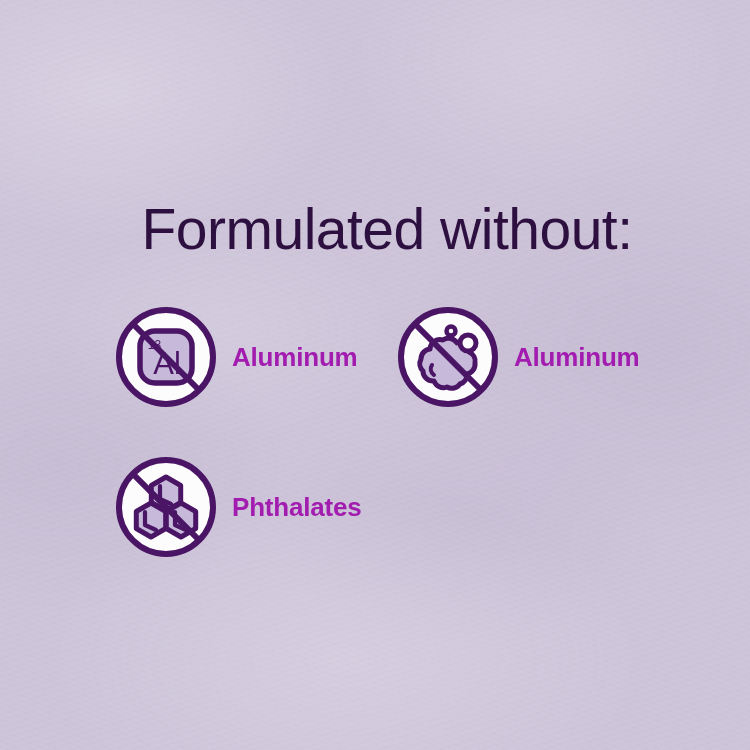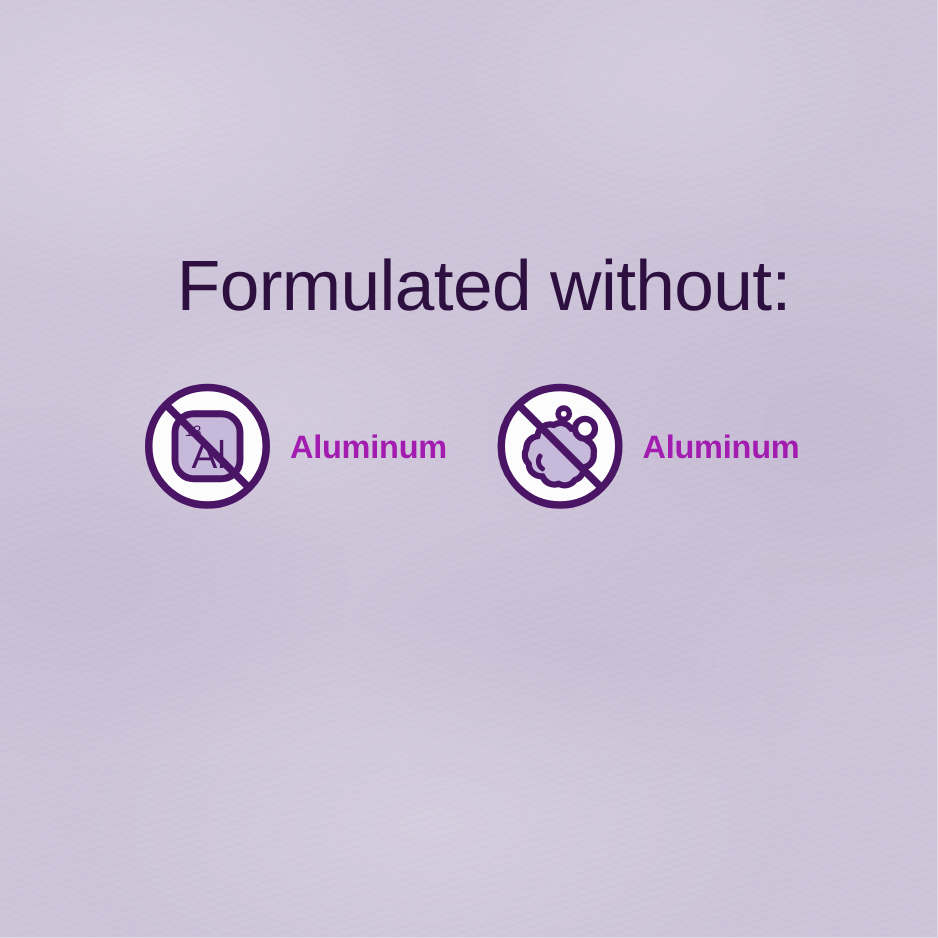--- a/index.html
+++ b/index.html
@@ -155,15 +155,39 @@
           <circle cx="72" cy="38" r="8" fill="#fdfcfd" stroke="#4b1566" stroke-width="5"></circle>
           <circle cx="55" cy="26" r="4.5" fill="#fdfcfd" stroke="#4b1566" stroke-width="4.5"></circle>
 
           <line x1="14" y1="14" x2="90" y2="90" stroke="#4b1566" stroke-width="6" stroke-linecap="round"></line>
         </g>
         <circle cx="52" cy="52" r="47" fill="none" stroke="#4b1566" stroke-width="6"></circle>
       </svg>
       <div class="item-label">Aluminum</div>
     </div>
 
+    <div class="item">
+      <svg class="badge" viewBox="0 0 104 104">
+        <defs>
+          <clipPath id="clipPh">
+              <circle cx="52" cy="52" r="47"></circle>
+            </clipPath>
+
+          <g id="hexCell">
+            <polygon points="0,-17 14.7,-8.5 14.7,8.5 0,17 -14.7,8.5 -14.7,-8.5" fill="#c6b9da" stroke="#4b1566" stroke-width="5" stroke-linejoin="round"></polygon>
+            <polyline points="-6,-8 -6,5 5,10" fill="none" stroke="#4b1566" stroke-width="4.2" stroke-linecap="round" stroke-linejoin="round"></polyline>
+          </g>
+        </defs>
+        <circle cx="52" cy="52" r="47" fill="#fdfcfd"></circle>
+        <g clip-path="url(#clipPh)">
+          <use href="#hexCell" x="52" y="39"></use>
+          <use href="#hexCell" x="37" y="65"></use>
+          <use href="#hexCell" x="67" y="65"></use>
+
+          <line x1="14" y1="14" x2="90" y2="90" stroke="#4b1566" stroke-width="6" stroke-linecap="round"></line>
+        </g>
+        <circle cx="52" cy="52" r="47" fill="none" stroke="#4b1566" stroke-width="6"></circle>
+      </svg>
+      <div class="item-label">Phthalates</div>
+    </div>
 
   </div>
 </div>
 
 </body></html>

